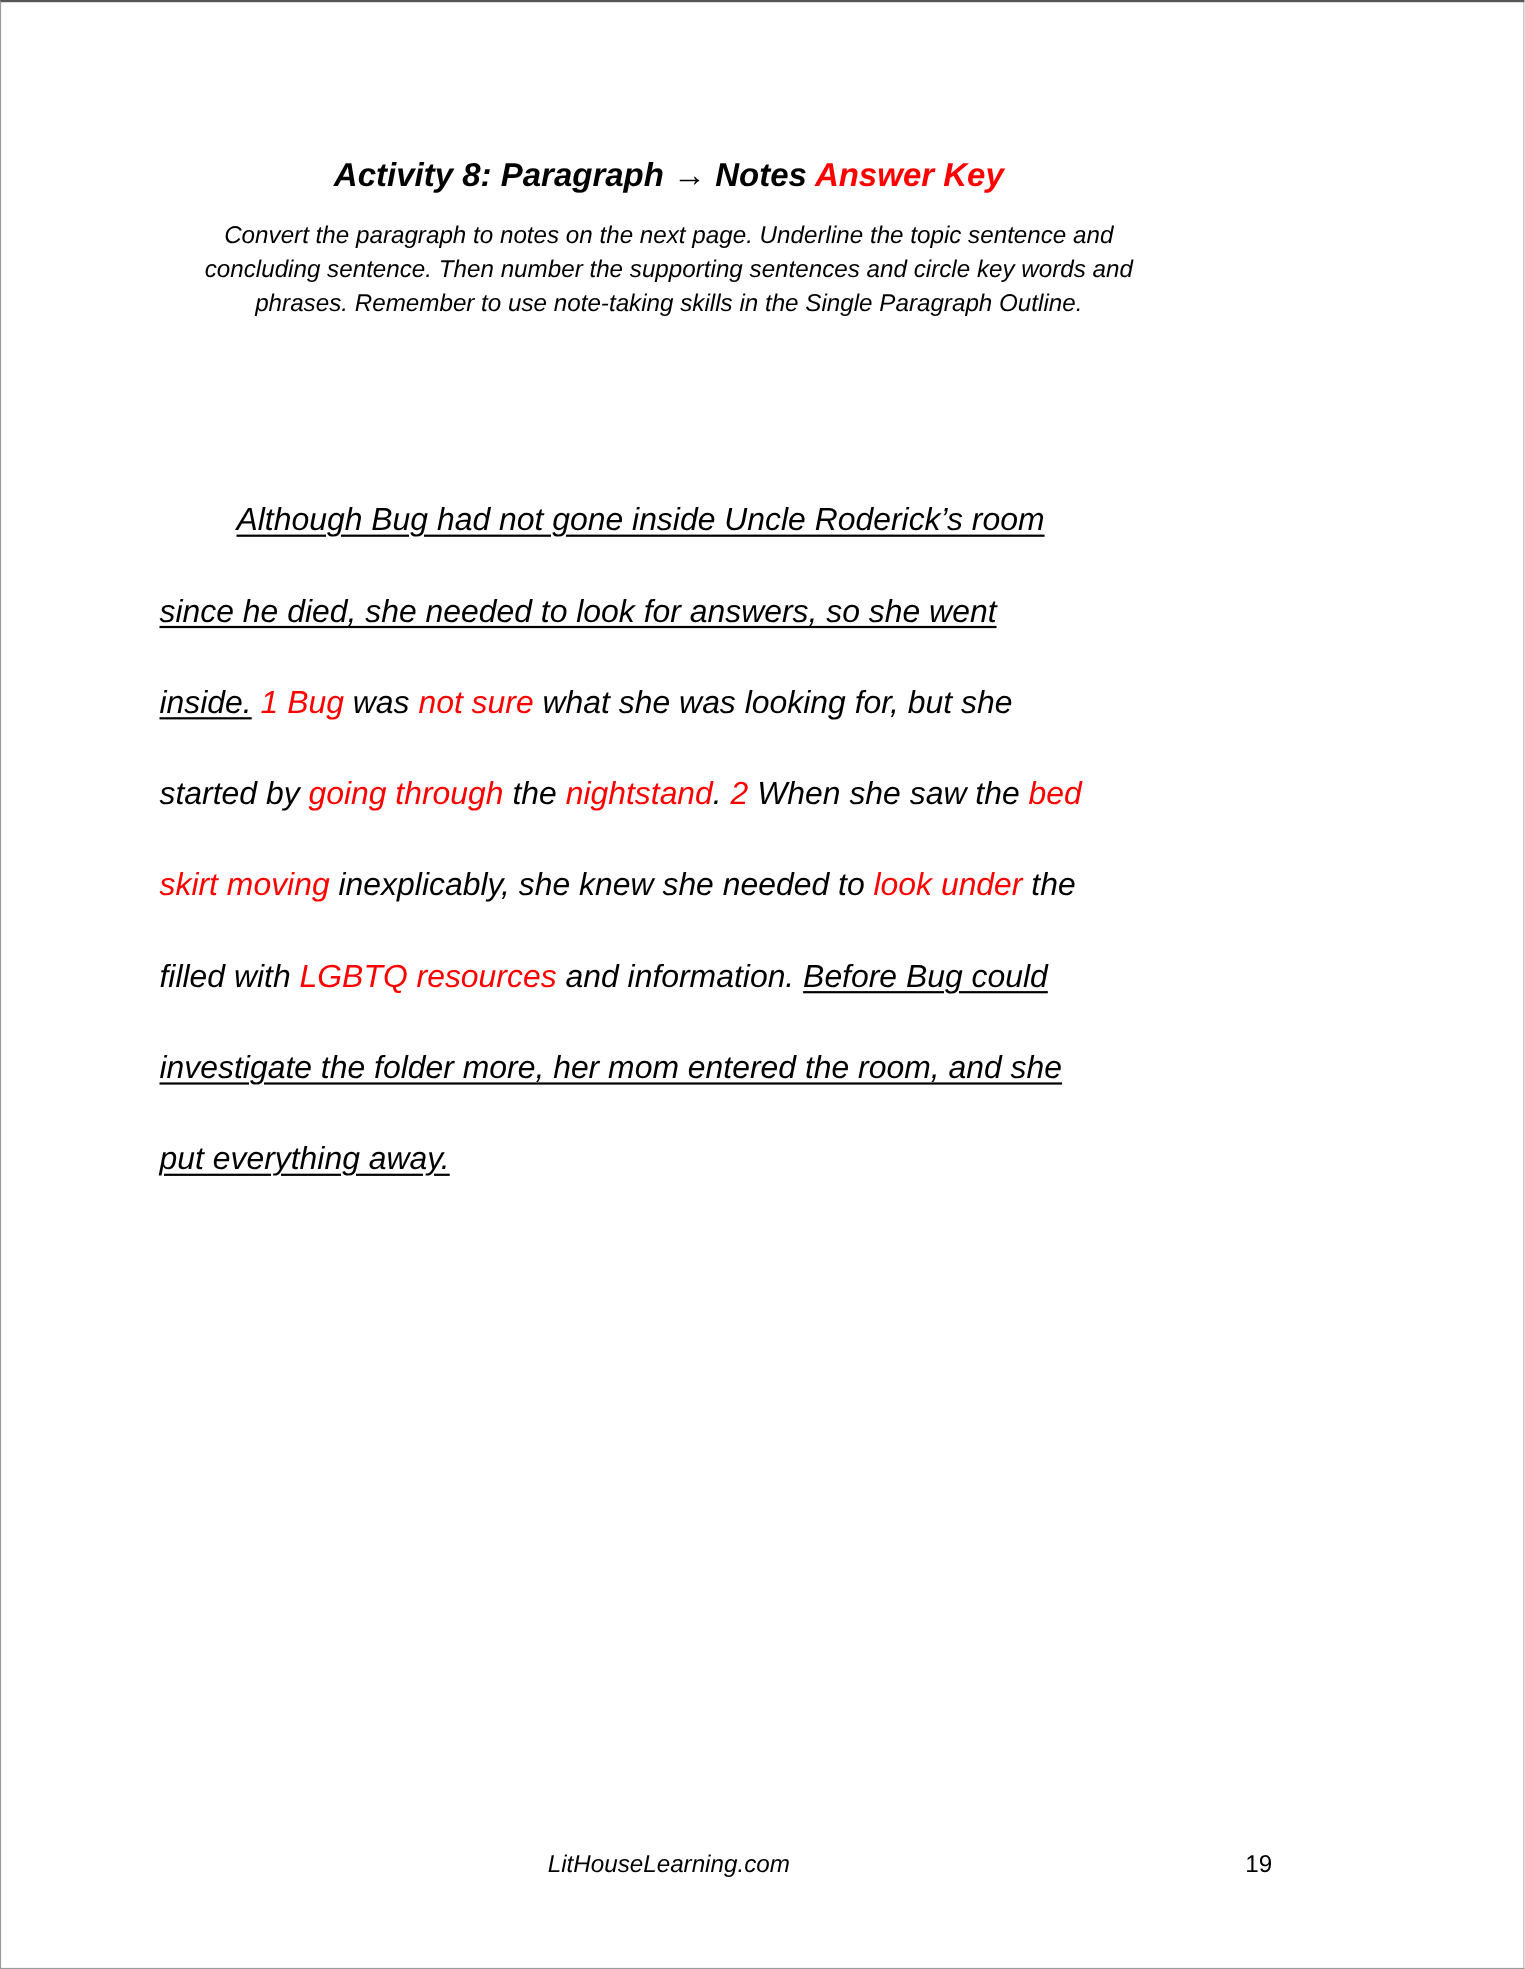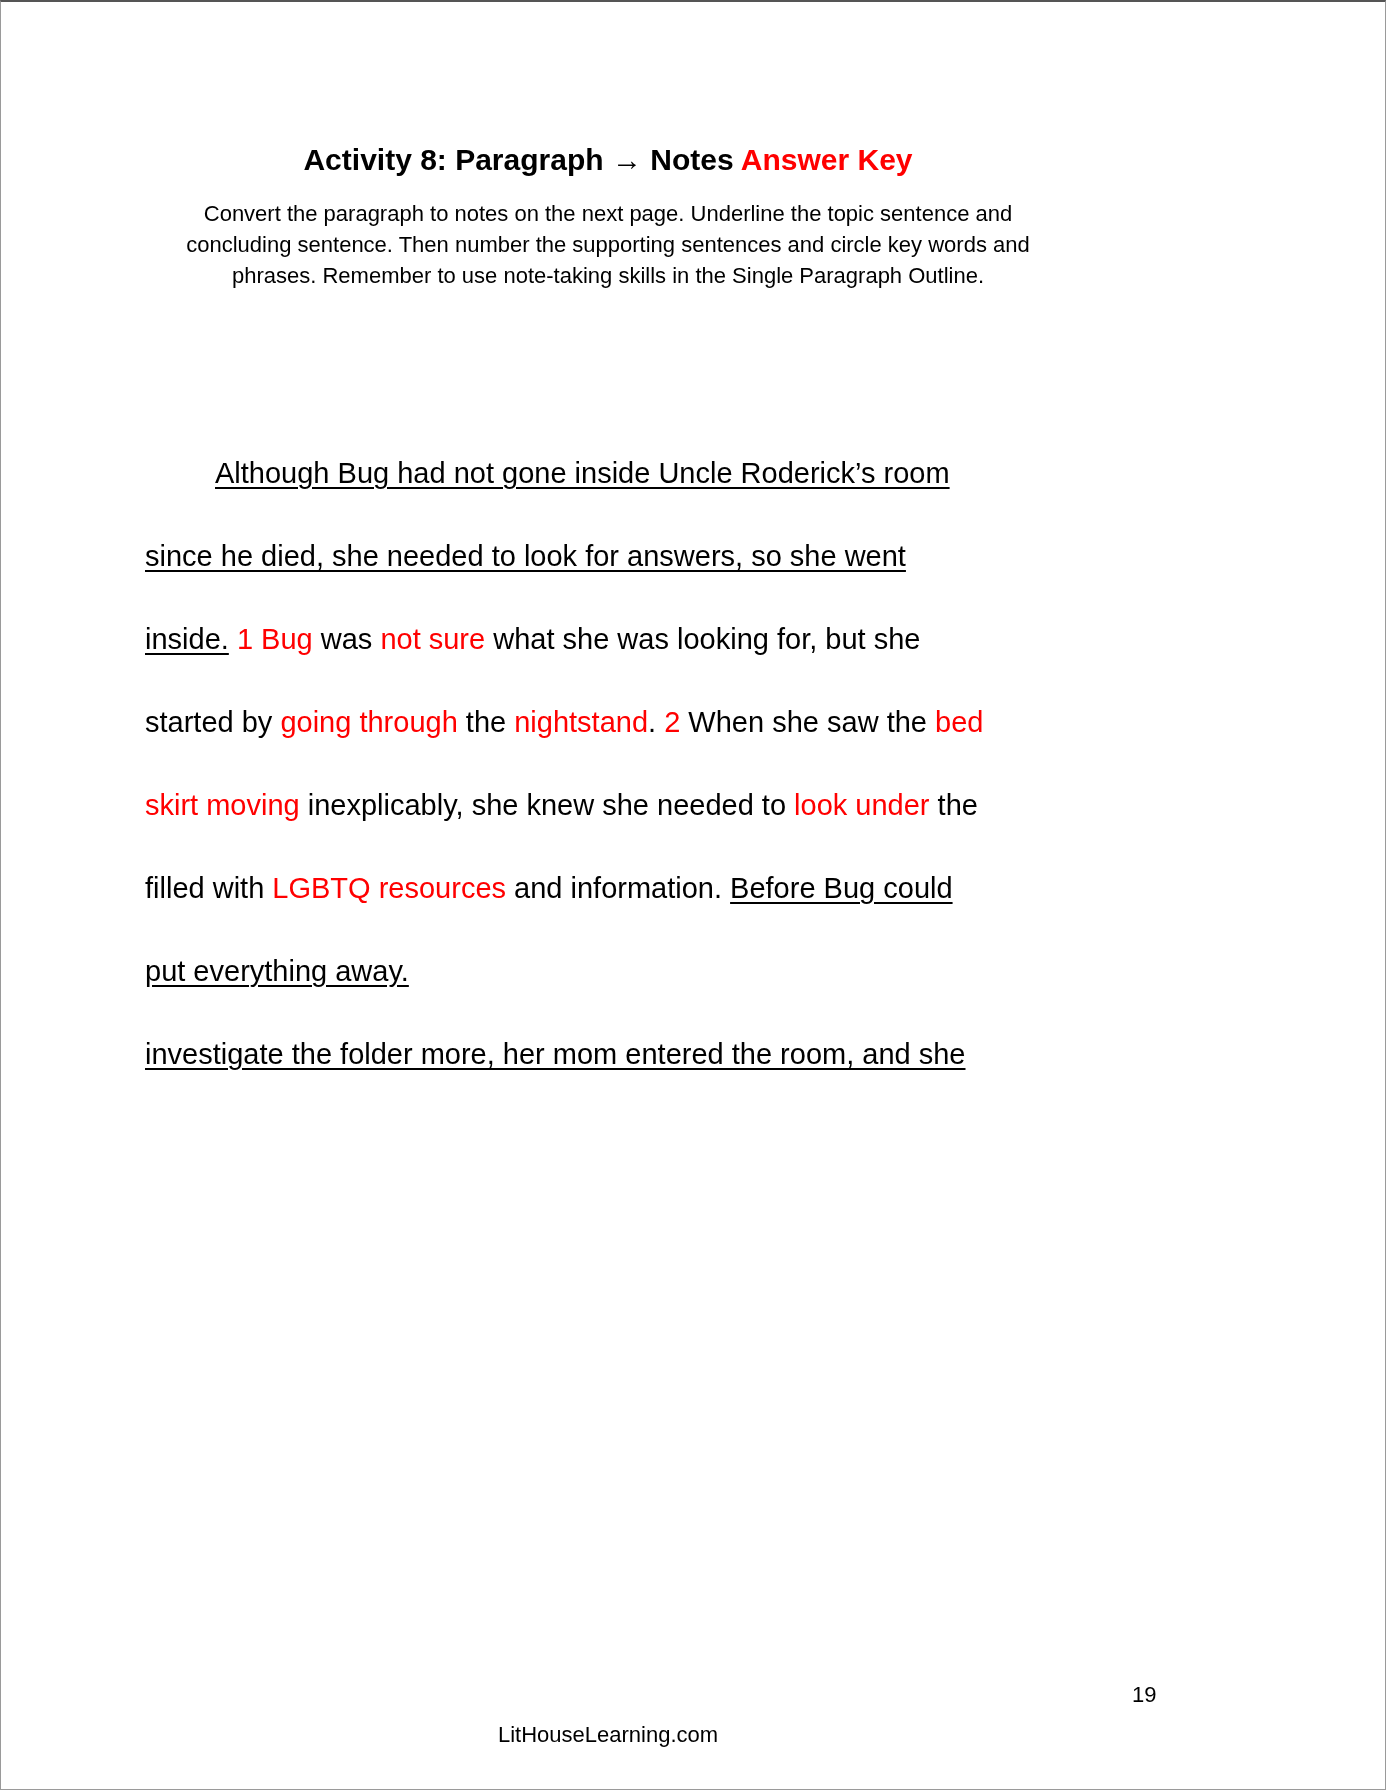--- a/index.html
+++ b/index.html
@@ -16,20 +16,21 @@
     box-sizing: border-box;
     background: #ffffff;
     border: 1px solid #9a9a9a;
     border-top: 2px solid #555555;
     overflow: hidden;
   }
   .content-col {
     position: absolute;
     left: 144px;
     width: 926px;
+    font-style: italic;
   }
   .doc-title {
     top: 140px;
     text-align: center;
     font-size: 30px;
     font-weight: bold;
     line-height: 36px;
     white-space: pre-wrap;
   }
   .doc-title .red { color: var(--red, #ff0000); }
@@ -54,21 +55,20 @@
     text-decoration: underline;
     text-decoration-thickness: 2px;
     text-underline-offset: 4px;
     text-decoration-color: #000000;
   }
   .footer-site {
     top: 1680px;
     text-align: center;
     font-size: 22px;
     line-height: 26px;
-    margin-top: 40px;
   }
   .page-number {
     position: absolute;
     left: 1131px;
     top: 1680px;
     font-size: 22px;
     line-height: 26px;
   }
 </style>
 </head>
@@ -84,21 +84,21 @@
       <div>phrases. Remember to use note-taking skills in the Single Paragraph Outline.</div>
     </div>
 
   <div class="content-col paragraph">
       <div class="pline indent"><span class="ul">Although Bug had not gone inside Uncle Roderick’s room</span></div>
       <div class="pline"><span class="ul">since he died, she needed to look for answers, so she went</span></div>
       <div class="pline"><span class="ul">inside.</span><span> </span><span class="red">1 Bug</span><span> was </span><span class="red">not sure</span><span> what she was looking for, but she</span></div>
       <div class="pline"><span>started by </span><span class="red">going through</span><span> the </span><span class="red">nightstand</span><span>. </span><span class="red">2</span><span> When she saw the </span><span class="red">bed</span></div>
       <div class="pline"><span class="red">skirt moving</span><span> inexplicably, she knew she needed to </span><span class="red">look under</span><span> the</span></div>
       <div class="pline"><span>filled with </span><span class="red">LGBTQ resources</span><span> and information. </span><span class="ul">Before Bug could</span></div>
+      <div class="pline"><span class="ul">investigate the folder more, her mom entered the room, and she</span></div>
       <div class="pline"><span class="ul">put everything away.</span></div>
-      <div class="pline"><span class="ul">investigate the folder more, her mom entered the room, and she</span></div>
     </div>
 
   <div class="content-col footer-site">LitHouseLearning.com</div>
 
   <div class="page-number">19</div>
 
 </div>
 
 </body></html>

